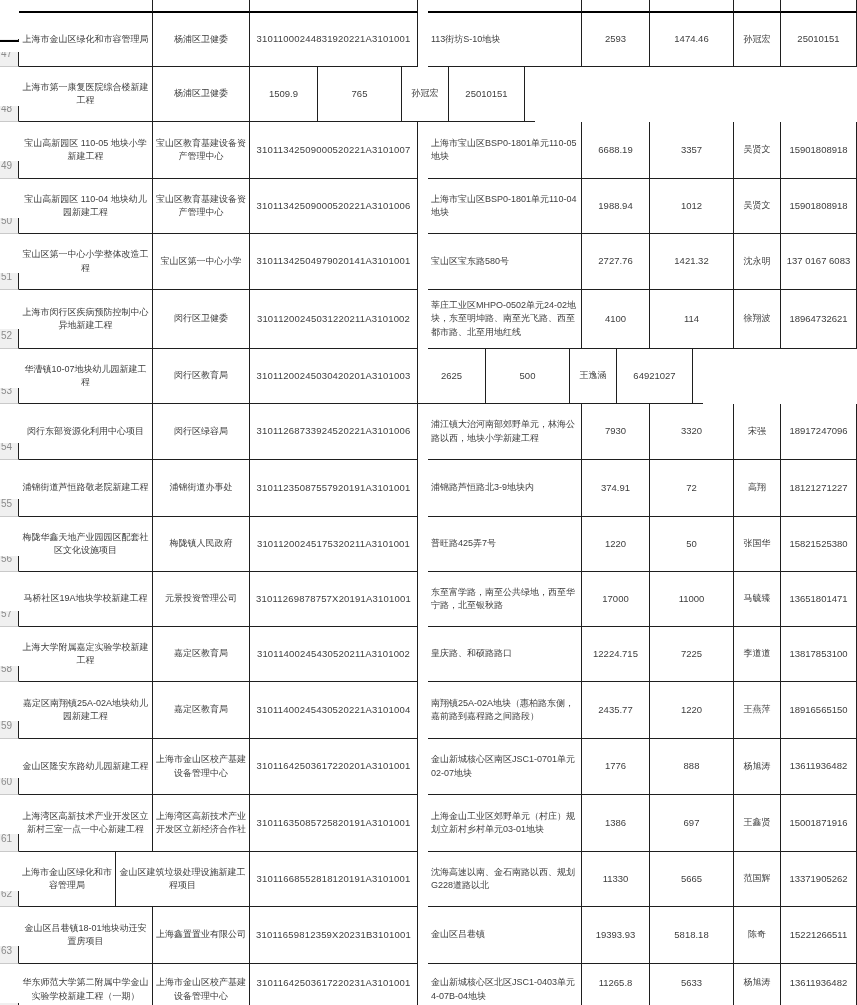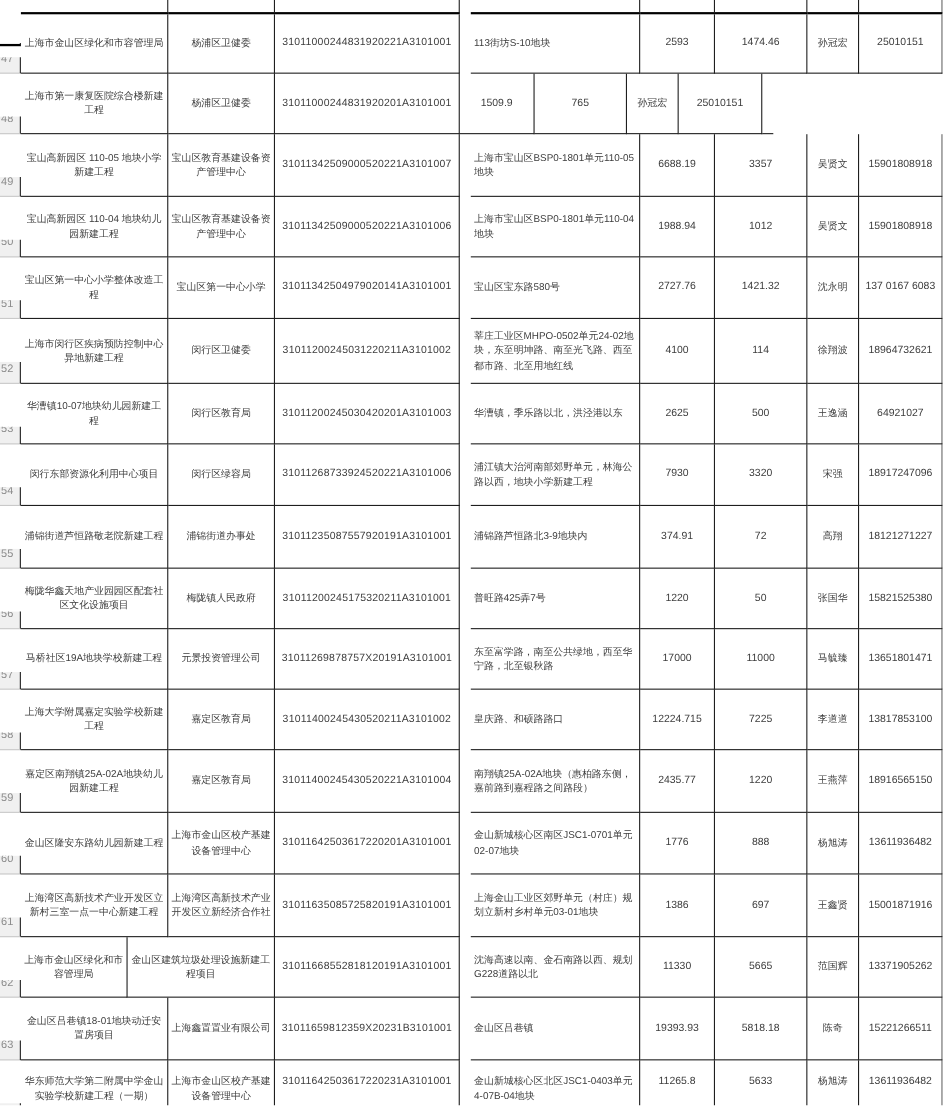--- a/index.html
+++ b/index.html
@@ -59,21 +59,20 @@
       <div class="cell c6 num">1474.46</div>
       <div class="cell c7">孙冠宏</div>
       <div class="cell c8 num">25010151</div>
       <div class="cell c9"></div>
     </div>
 
     <div class="row" style="height: 55px;">
       <div class="cell c0 rowhead">48</div>
       <div class="cell c1">上海市第一康复医院综合楼新建工程</div>
       <div class="cell c2">杨浦区卫健委</div>
-      <div class="cell c3 code">31011000244831920201A3101001</div>
       <div class="cell c5 num">1509.9</div>
       <div class="cell c6 num">765</div>
       <div class="cell c7">孙冠宏</div>
       <div class="cell c8 num">25010151</div>
       <div class="cell c9"></div>
     </div>
 
     <div class="row" style="height: 57px;">
       <div class="cell c0 rowhead">49</div>
       <div class="cell c1">宝山高新园区 110-05 地块小学新建工程</div>
@@ -124,21 +123,20 @@
       <div class="cell c7">徐翔波</div>
       <div class="cell c8 num">18964732621</div>
       <div class="cell c9"></div>
     </div>
 
     <div class="row" style="height: 55px;">
       <div class="cell c0 rowhead">53</div>
       <div class="cell c1">华漕镇10-07地块幼儿园新建工程</div>
       <div class="cell c2">闵行区教育局</div>
       <div class="cell c3 code">31011200245030420201A3101003</div>
-      <div class="cell c4 loc">华漕镇，季乐路以北，洪泾港以东</div>
       <div class="cell c5 num">2625</div>
       <div class="cell c6 num">500</div>
       <div class="cell c7">王逸涵</div>
       <div class="cell c8 num">64921027</div>
       <div class="cell c9"></div>
     </div>
 
     <div class="row" style="height: 56px;">
       <div class="cell c0 rowhead">54</div>
       <div class="cell c1">闵行东部资源化利用中心项目</div>

